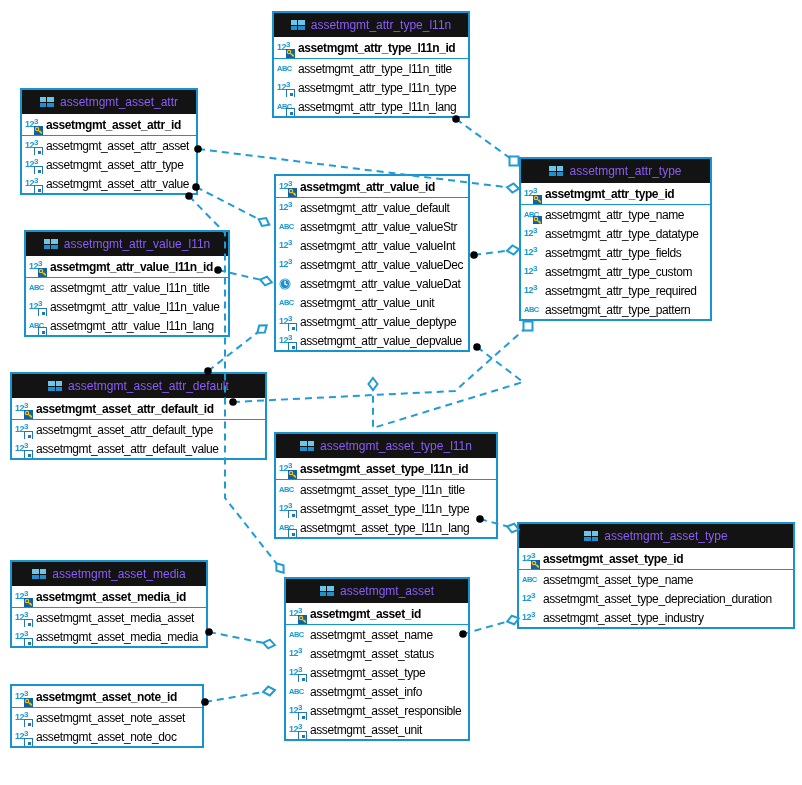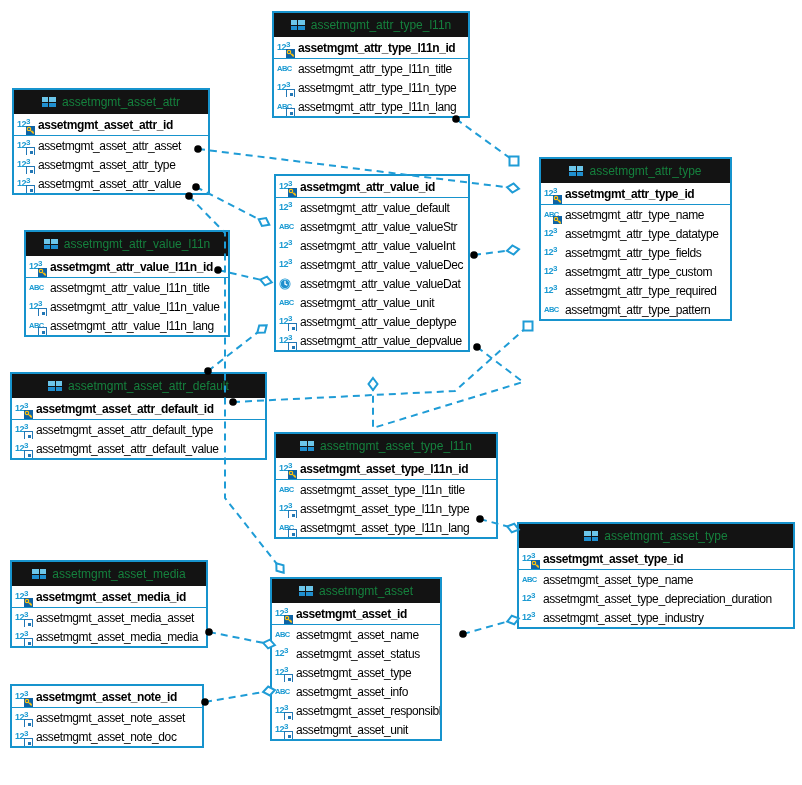--- a/index.html
+++ b/index.html
@@ -1,19 +1,19 @@
 <!DOCTYPE html>
 <html><head>
 <meta charset="utf-8">
 <style>
   html,body{margin:0;padding:0;background:#ffffff;font-family:"Liberation Sans",sans-serif;}
   #canvas{position:relative;width:802px;height:785px;background:#fff;overflow:hidden;}
 
   .table-card{position:absolute;background:#ffffff;border:2px solid #1793cd;box-sizing:border-box;z-index:2;}
-  .table-header{background:#131313;color:#15803d;height:24px;display:flex;align-items:center;justify-content:center;gap:6px;font-size:12px;white-space:nowrap;padding:0 4px;overflow:hidden;}
+  .table-header{background:#131313;color:#8b5cf6;height:24px;display:flex;align-items:center;justify-content:center;gap:6px;font-size:12px;white-space:nowrap;padding:0 4px;overflow:hidden;}
   .tbl-icon{width:14px;height:11px;display:grid;grid-template-columns:1fr 1fr;grid-template-rows:5px 4px;gap:1px;background:#131313;flex:0 0 14px;}
   .tbl-icon i{display:block;}
   .tbl-icon i.t{background:#6cc6ea;}
   .tbl-icon i.b{background:#1f8fd0;}
 
   .col-row{height:19px;display:flex;align-items:center;font-size:12px;letter-spacing:-0.4px;white-space:nowrap;padding:0 4px 0 3px;color:#000;overflow:hidden;}
   .col-row.pk{height:21px;font-weight:bold;}
   .pk-divider{border-top:1px solid #1793cd;height:0;}
 
   .dt-icon{position:relative;width:18px;height:15px;flex:0 0 18px;margin-right:3px;display:flex;align-items:center;justify-content:flex-start;}
@@ -141,21 +141,21 @@
     <span class="dt-icon">
             <span class="glyph-txt">ABC</span>
             <span class="ov ov-ref">
               <i></i>
             </span>
           </span>
     <span>assetmgmt_attr_type_l11n_lang</span>
   </div>
       </div>
   </div>
-    <div class="table-card" style="left: 12px; top: 88px; width: 198px;">
+    <div class="table-card" style="left: 20px; top: 88px; width: 178px;">
     <div class="table-header">
       <span class="tbl-icon">
           <i class="t"></i>
           <i class="t"></i>
           <i class="b"></i>
           <i class="b"></i>
         </span>
       <span>assetmgmt_asset_attr</span>
     </div>
     <div>
@@ -194,21 +194,21 @@
     <span class="dt-icon">
             <span class="glyph-num"><span>12</span><span class="r3">3</span></span>
             <span class="ov ov-ref">
               <i></i>
             </span>
           </span>
     <span>assetmgmt_asset_attr_value</span>
   </div>
       </div>
   </div>
-    <div class="table-card" style="left: 539px; top: 157px; width: 193px;">
+    <div class="table-card" style="left: 519px; top: 157px; width: 193px;">
     <div class="table-header">
       <span class="tbl-icon">
           <i class="t"></i>
           <i class="t"></i>
           <i class="b"></i>
           <i class="b"></i>
         </span>
       <span>assetmgmt_attr_type</span>
     </div>
     <div>
@@ -569,21 +569,21 @@
     <span class="dt-icon">
             <span class="glyph-num"><span>12</span><span class="r3">3</span></span>
             <span class="ov ov-ref">
               <i></i>
             </span>
           </span>
     <span>assetmgmt_asset_media_media</span>
   </div>
       </div>
   </div>
-    <div class="table-card" style="left: 270px; top: 577px; width: 172px;">
+    <div class="table-card" style="left: 284px; top: 577px; width: 186px;">
     <div class="table-header">
       <span class="tbl-icon">
           <i class="t"></i>
           <i class="t"></i>
           <i class="b"></i>
           <i class="b"></i>
         </span>
       <span>assetmgmt_asset</span>
     </div>
     <div>

